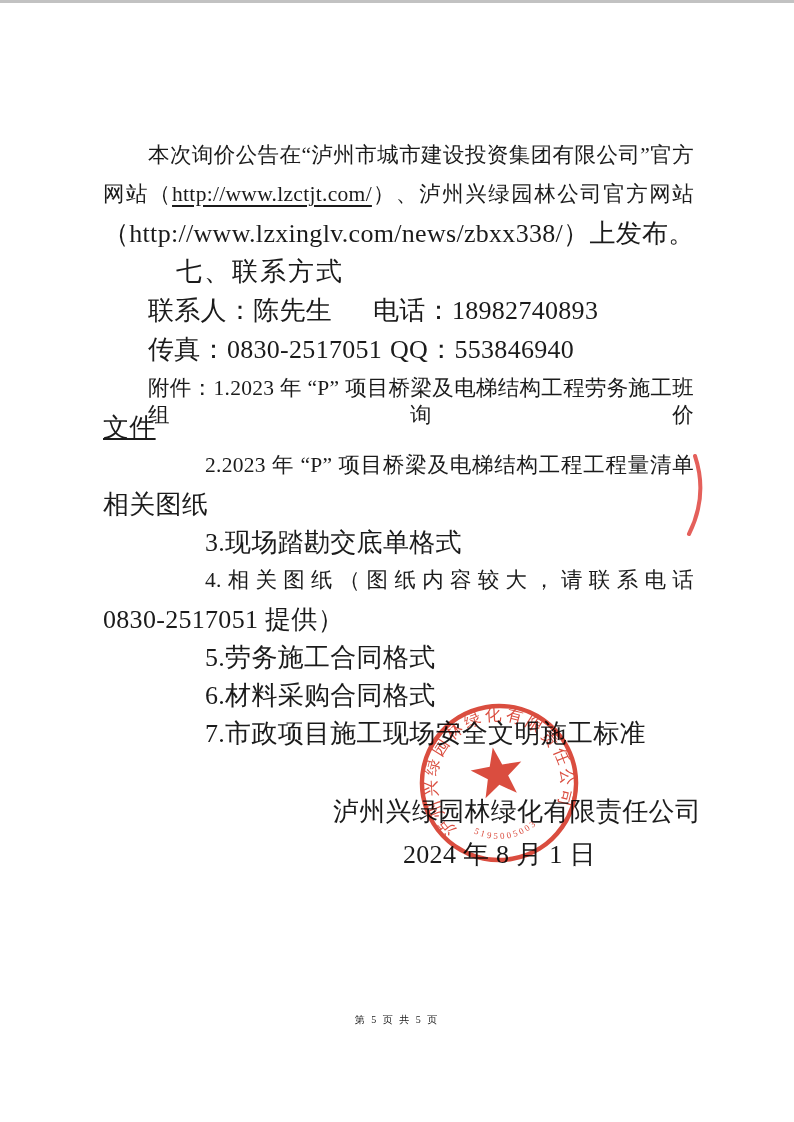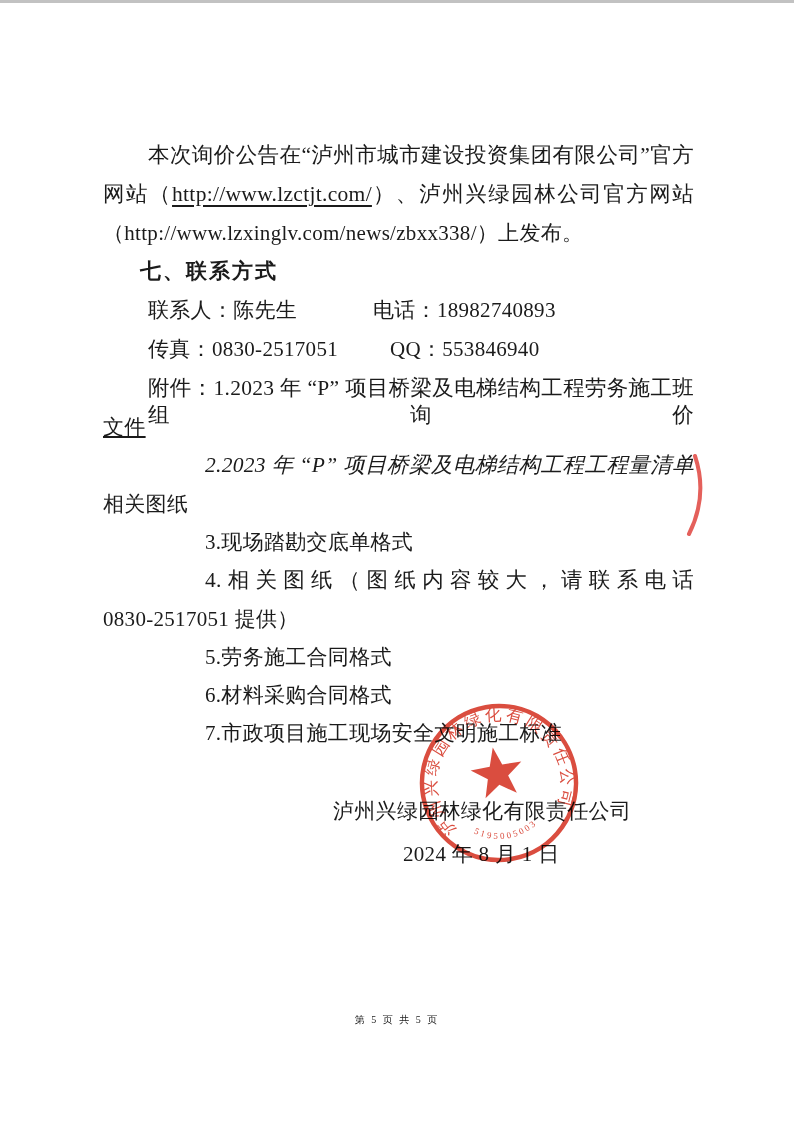--- a/index.html
+++ b/index.html
@@ -11,32 +11,32 @@
     position:relative;
     overflow:hidden;
   }
   .page{position:absolute;inset:0;}
   .scan-edge{
     position:absolute;top:0;left:0;width:794px;height:3px;
     background:#8f8f8f;opacity:.55;
   }
   .line{
     position:absolute;
-    font-size:21px;line-height:27px;
+    font-size:26px;line-height:27px;
     white-space:nowrap;
     letter-spacing:.3px;
   }
   .jline{
     position:absolute;
     font-size:21.5px;line-height:27px;
     text-align:justify;
     text-align-last:justify;
     letter-spacing:.3px;
   }
-  .bold{font-weight:700;letter-spacing:2px;}
+  .bold{font-weight:400;letter-spacing:2px;margin-left:36px;}
   .url{text-decoration:underline;text-underline-offset:4px;}
   .footer{
     position:absolute;left:0;width:794px;top:1013px;
     text-align:center;font-size:10px;letter-spacing:2px;color:#222;
   }
   .seal-svg{
     position:absolute;left:414px;top:698px;width:170px;height:170px;
     mix-blend-mode:multiply;opacity:.9;
     pointer-events:none;
   }
@@ -70,21 +70,21 @@
   <div>
     <span class="line" style="left:148px;top:336px;"><span>传真：</span><span>0830-2517051</span></span>
     <span class="line" style="left:390px;top:336px;"><span>QQ：</span><span>553846940</span></span>
   </div>
 
   <div class="jline" style="left:148px;width:546px;top:375px;">
     <span>附件：</span><span>1.2023 年 “P” 项目桥梁及电梯结构工程劳务施工班组询价</span>
   </div>
   <div class="line" style="left:103px;top:414px;text-decoration:underline;">文件</div>
 
-  <div class="jline" style="left:205px;width:489px;top:452px;font-style:italic;">2.2023 年 “P” 项目桥梁及电梯结构工程工程量清单</div>
+  <div class="jline" style="left:205px;width:489px;top:452px;">2.2023 年 “P” 项目桥梁及电梯结构工程工程量清单</div>
   <div class="line" style="left:103px;top:491px;">相关图纸</div>
 
   <div class="line" style="left:205px;top:529px;">3.现场踏勘交底单格式</div>
 
   <div class="jline" style="left:205px;width:489px;top:567px;">4.相关图纸（图纸内容较大，请联系电话</div>
   <div class="line" style="left:103px;top:606px;">0830-2517051 提供）</div>
 
   <div class="line" style="left:205px;top:644px;">5.劳务施工合同格式</div>
   <div class="line" style="left:205px;top:682px;">6.材料采购合同格式</div>
   <div class="line" style="left:205px;top:720px;">7.市政项目施工现场安全文明施工标准</div>

